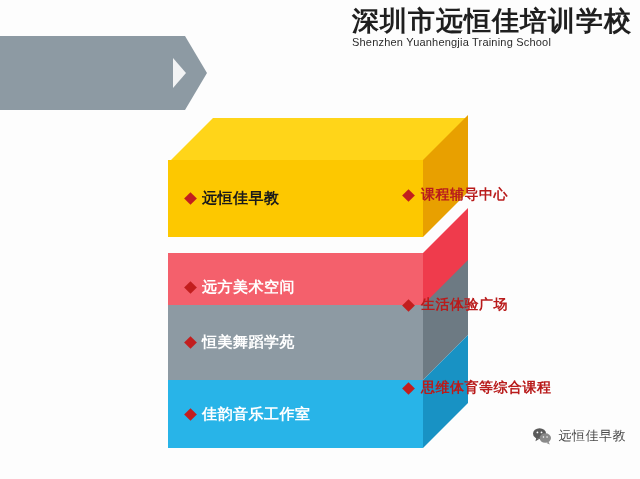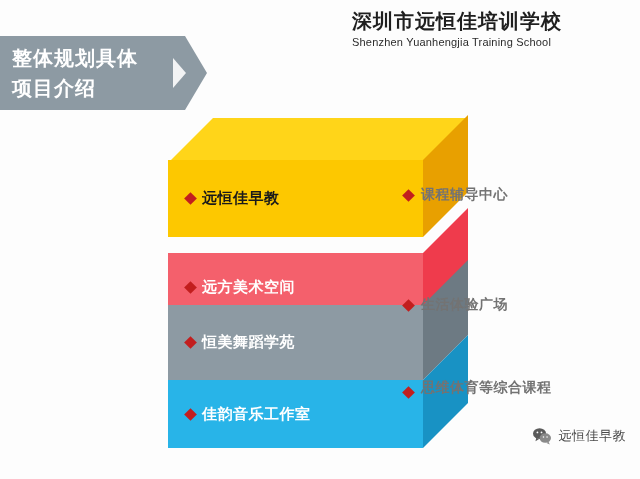--- a/index.html
+++ b/index.html
@@ -45,21 +45,21 @@
     left: 0; top: 44px;
     width: 56px;
     text-align: center;
     font-size: 8px;
     font-weight: bold;
     color: #e8a200;
     letter-spacing: .2px;
   }
   .brand-names { display: flex; flex-direction: column; justify-content: center; }
   .brand-cn {
-    font-size: 20px;
+    font-size: 27px;
     font-weight: bold;
     color: #1f1f1f;
     letter-spacing: 1px;
     line-height: 26px;
   }
   .brand-en {
     font-size: 11px;
     color: #2b2b2b;
     letter-spacing: .2px;
     line-height: 16px;
@@ -155,27 +155,27 @@
   }
 
   
   .callout {
     position: absolute;
     display: flex;
     align-items: center;
     gap: 8px;
     font-size: 14px;
     font-weight: bold;
-    color: #737373;
+    color: #b91c1c;
     letter-spacing: .5px;
     white-space: nowrap;
   }
   #callout1 { left: 404px; top: 186px; }
   #callout2 { left: 404px; top: 296px; }
-  #callout3 { left: 404px; top: 379px; align-items: flex-end; }
+  #callout3 { left: 404px; top: 379px; }
 
   
   .footer {
     position: absolute;
     right: 14px; bottom: 34px;
     display: flex;
     align-items: center;
     gap: 7px;
   }
   .wechat-icon {
@@ -196,24 +196,20 @@
   <div class="brand">
     <div class="brand-names">
       <div class="brand-cn">深圳市远恒佳培训学校</div>
       <div class="brand-en">Shenzhen Yuanhengjia Training School</div>
     </div>
   </div>
 
   <div class="title-banner">
     <div class="tail"></div>
     <div class="notch"></div>
-    <div>
-      <div class="title-text">整体规划具体</div>
-      <div class="title-text">项目介绍</div>
-    </div>
   </div>
 
   <div class="stack">
 
     <svg class="cap" viewBox="0 0 300 45" preserveAspectRatio="none">
       <polygon points="0,45 45,0 300,0 255,45" fill="#ffd519"></polygon>
     </svg>
 
     <div class="layer" id="layer1">
       <div class="face" style="background:#fdc800"></div>

